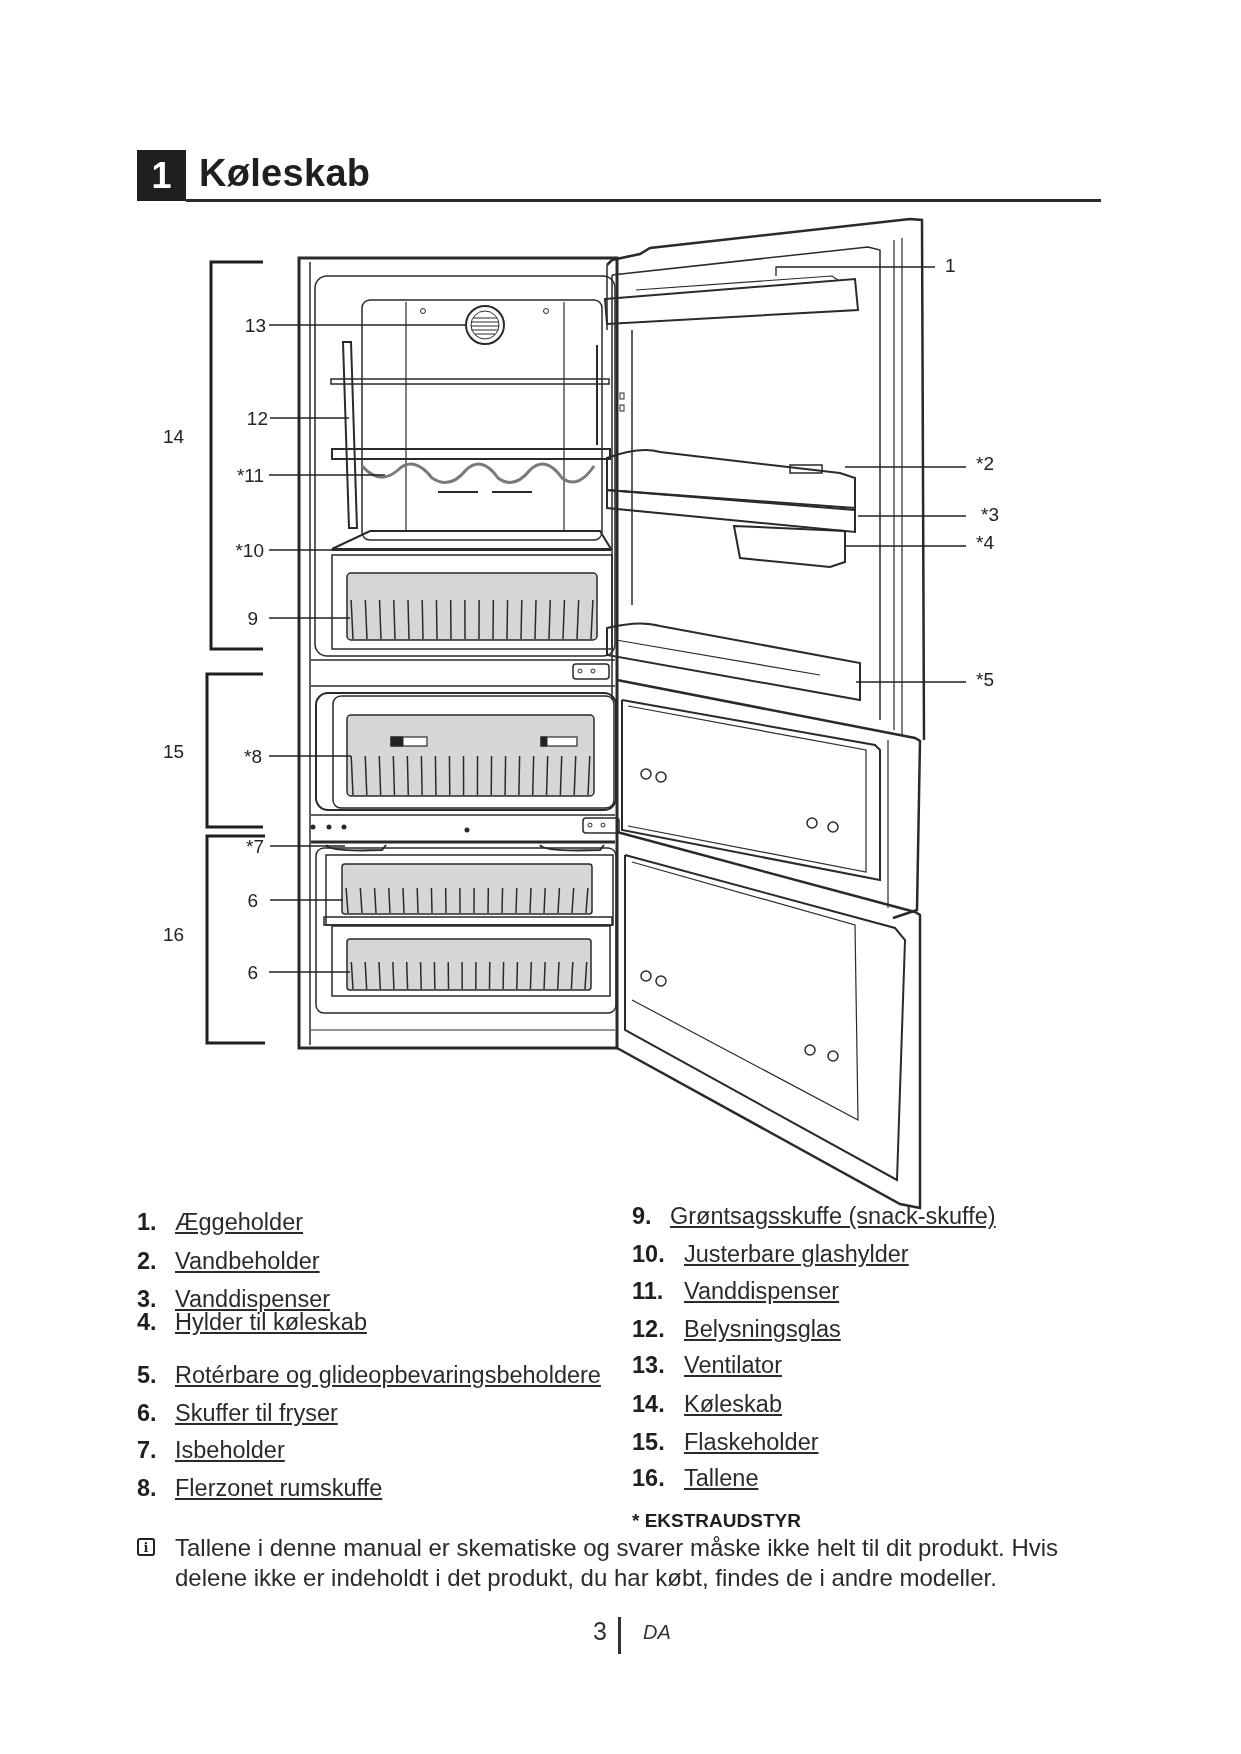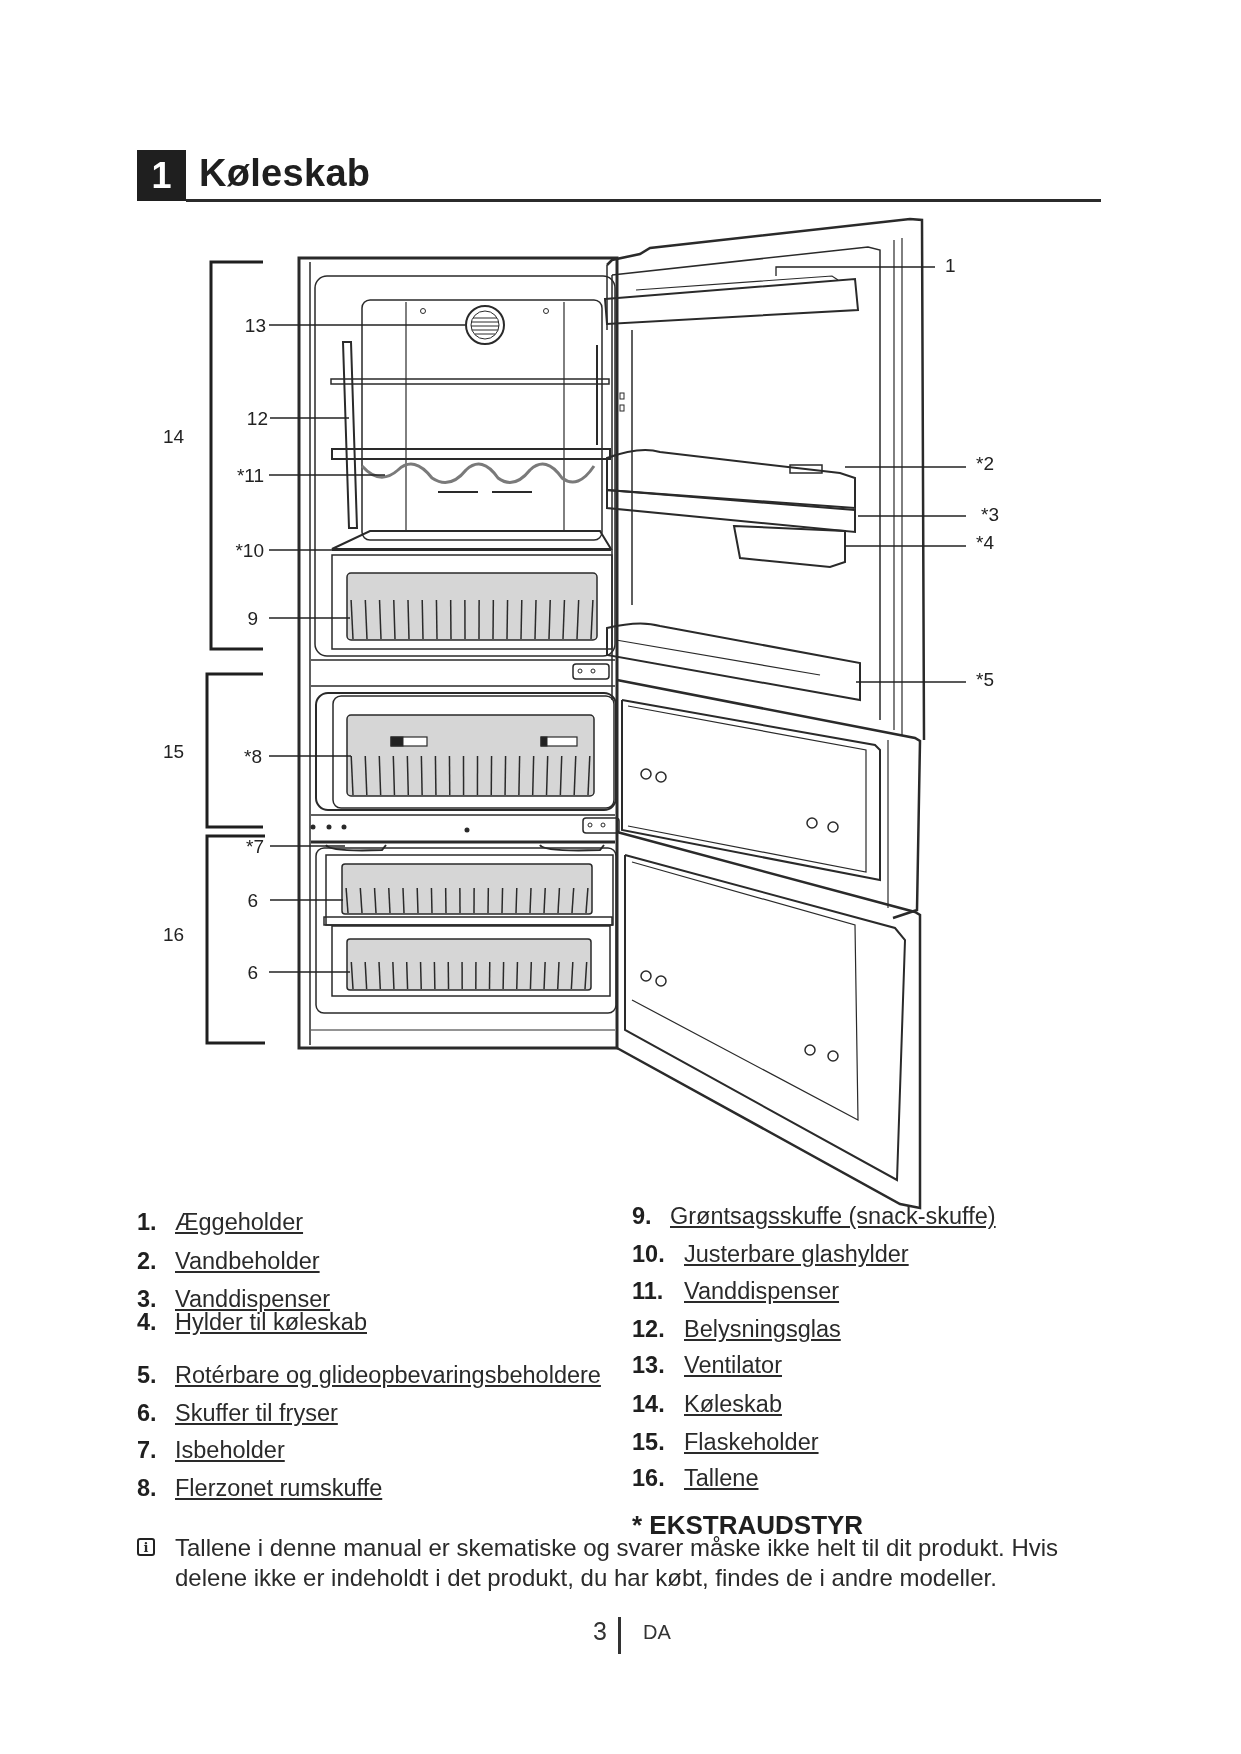--- a/index.html
+++ b/index.html
@@ -10,29 +10,29 @@
                display: flex; align-items: center; justify-content: center; }
   .title-text { position: absolute; left: 199px; top: 152px; font-size: 38px; font-weight: bold;
                 color: #1f1f1f; letter-spacing: 0.3px; }
   .title-rule { position: absolute; left: 186px; top: 199px; width: 915px; height: 3px; background: #2b2b2b; }
   svg.diagram { position: absolute; left: 0; top: 0; }
   .lbl { font-family: "Liberation Sans", sans-serif; font-size: 19px; fill: #222; }
   .legend { position: absolute; font-size: 23.5px; color: #2a2a2a; }
   .legend .row { position: absolute; white-space: nowrap; }
   .legend .num { font-weight: bold; color: #1f1f1f; display: inline-block; }
   .legend .txt { display: inline-block; text-decoration: underline; }
-  .extra { position: absolute; left: 632px; top: 1510px; font-size: 26px; font-weight: bold; color: #1f1f1f; white-space: nowrap; }
+  .extra { position: absolute; left: 632px; top: 1510px; font-size: 19px; font-weight: bold; color: #1f1f1f; white-space: nowrap; }
   .note { position: absolute; left: 137px; top: 1532px; font-size: 24px; color: #2a2a2a; line-height: 31px; }
   .note .icon { position: absolute; left: 0; top: 6px; width: 18px; height: 18px; border: 2px solid #222;
                 border-radius: 3px; box-sizing: border-box; font-size: 13px; font-weight: bold;
                 display: flex; align-items: center; justify-content: center; font-family: "DejaVu Serif", serif; }
   .note .line { position: absolute; left: 38px; white-space: nowrap; text-align: center; }
   .pagenum { position: absolute; left: 593px; top: 1617px; font-size: 25px; color: #333; }
   .pagebar { position: absolute; left: 618px; top: 1617px; width: 3px; height: 37px; background: #333; }
-  .lang { position: absolute; left: 643px; top: 1621px; font-size: 20px; color: #333; }
+  .lang { position: absolute; left: 643px; top: 1621px; font-size: 20px; color: #333; font-style: italic; }
 </style>
 </head>
 <body>
 
 <div class="title-box">1</div>
 <div class="title-text">Køleskab</div>
 <div class="title-rule"></div>
 
 <svg class="diagram" width="1241" height="1240" viewBox="0 0 1241 1240">
   <g fill="none" stroke="#2a2a2a" stroke-width="2">

